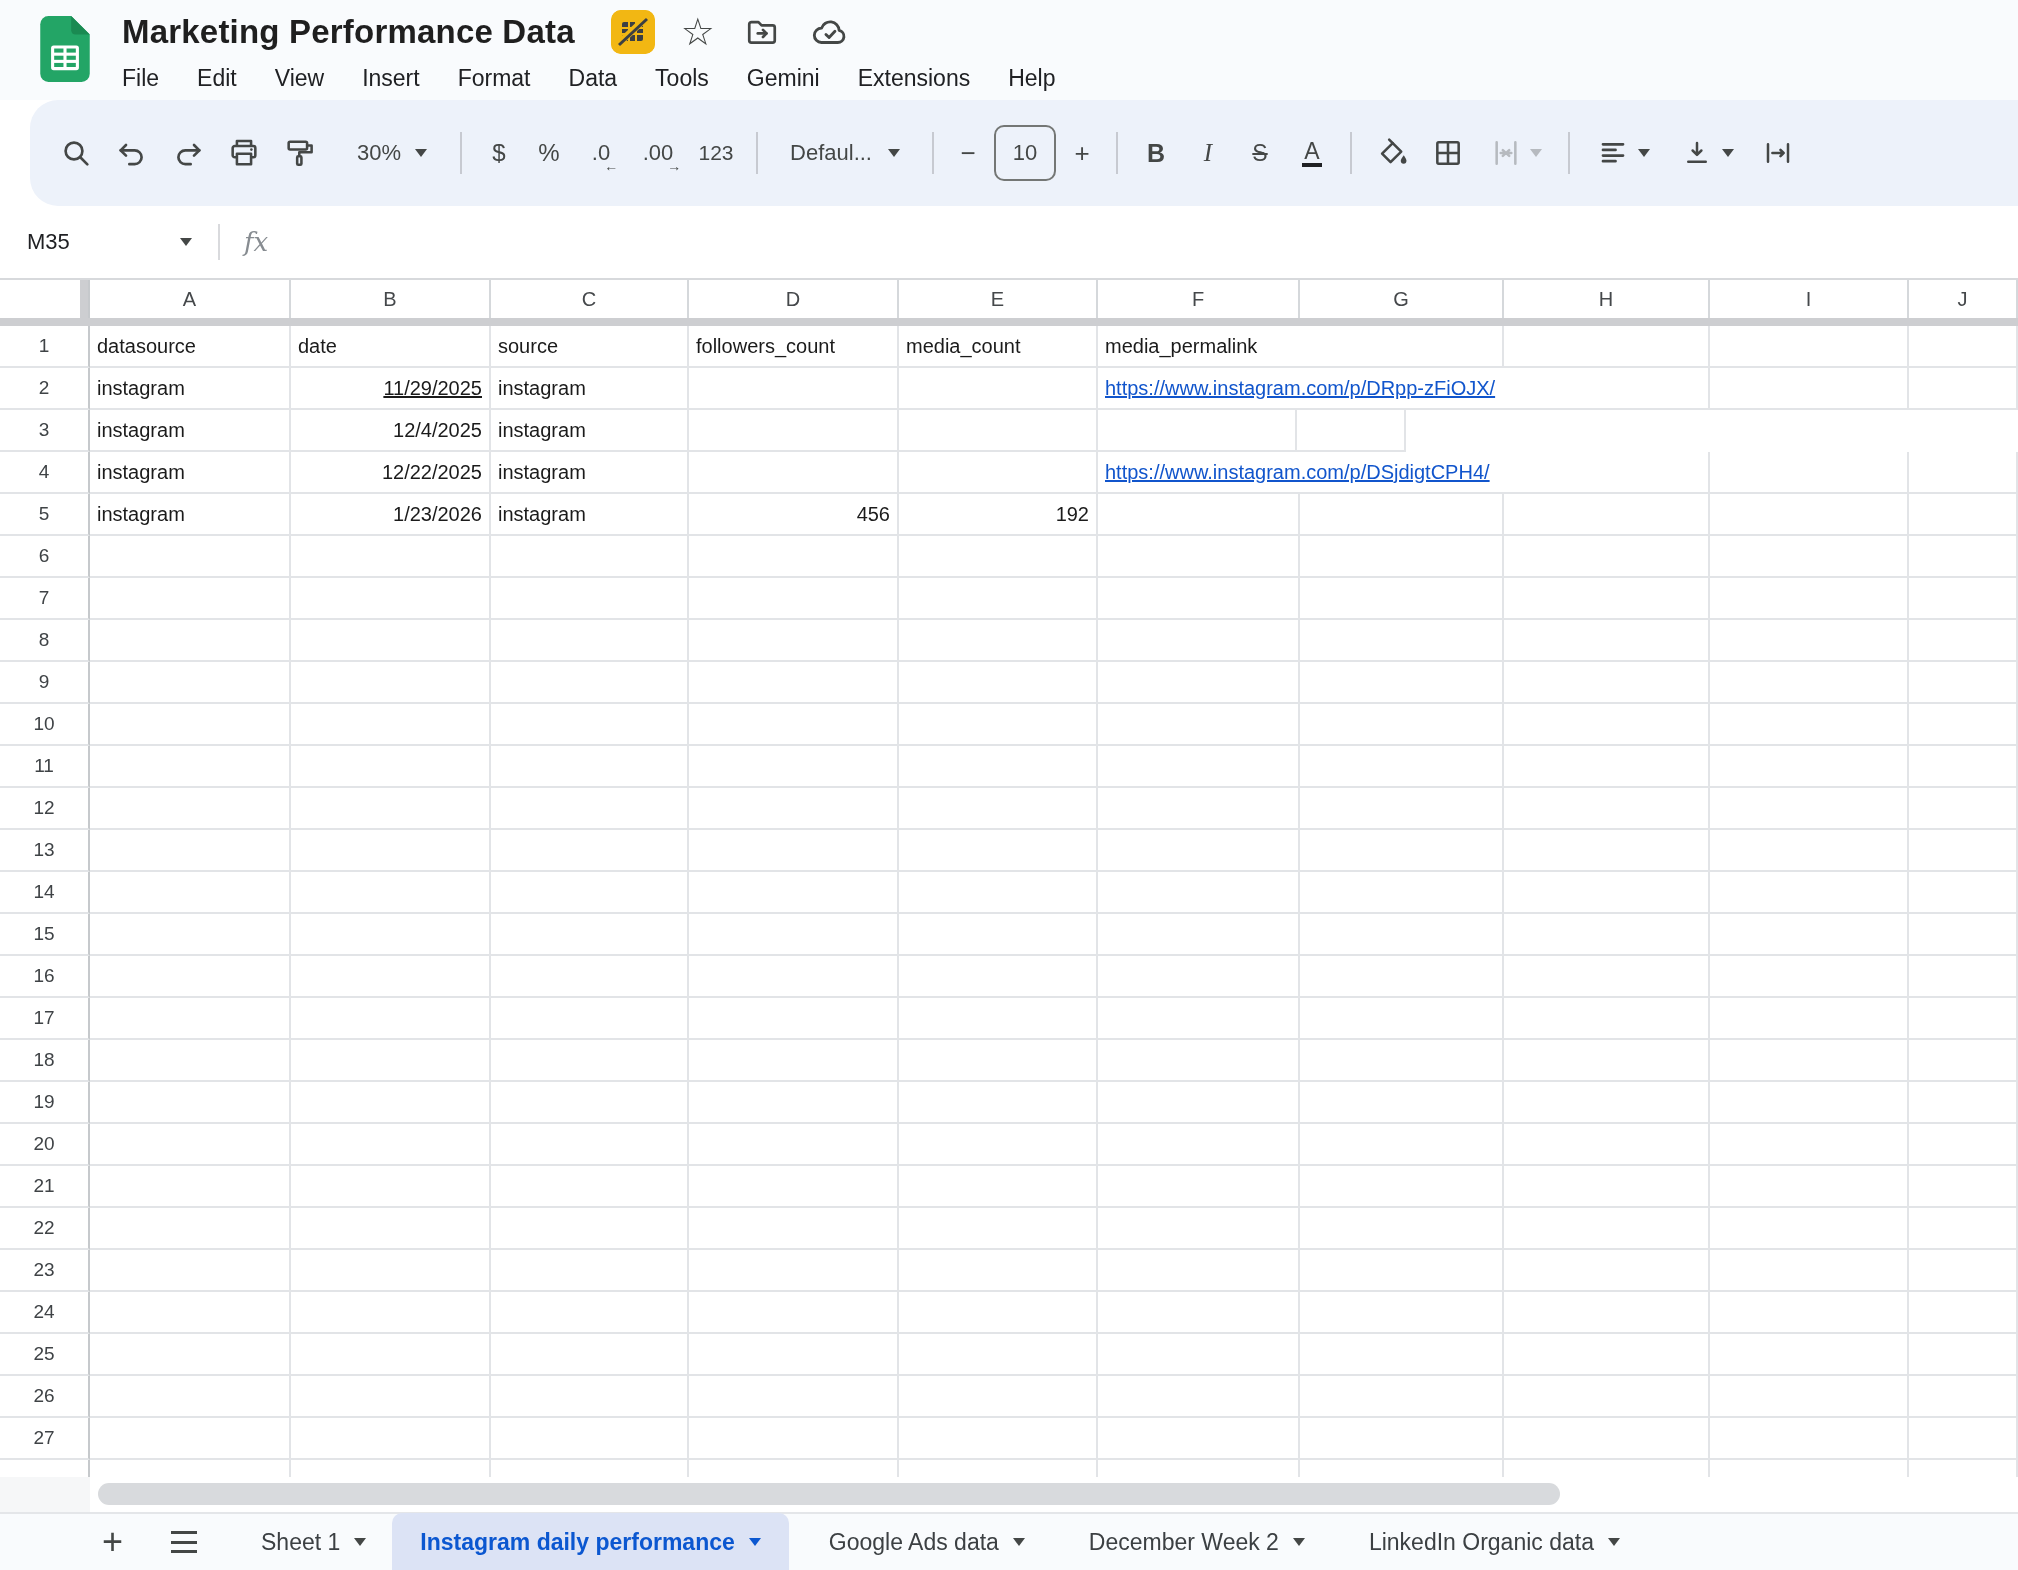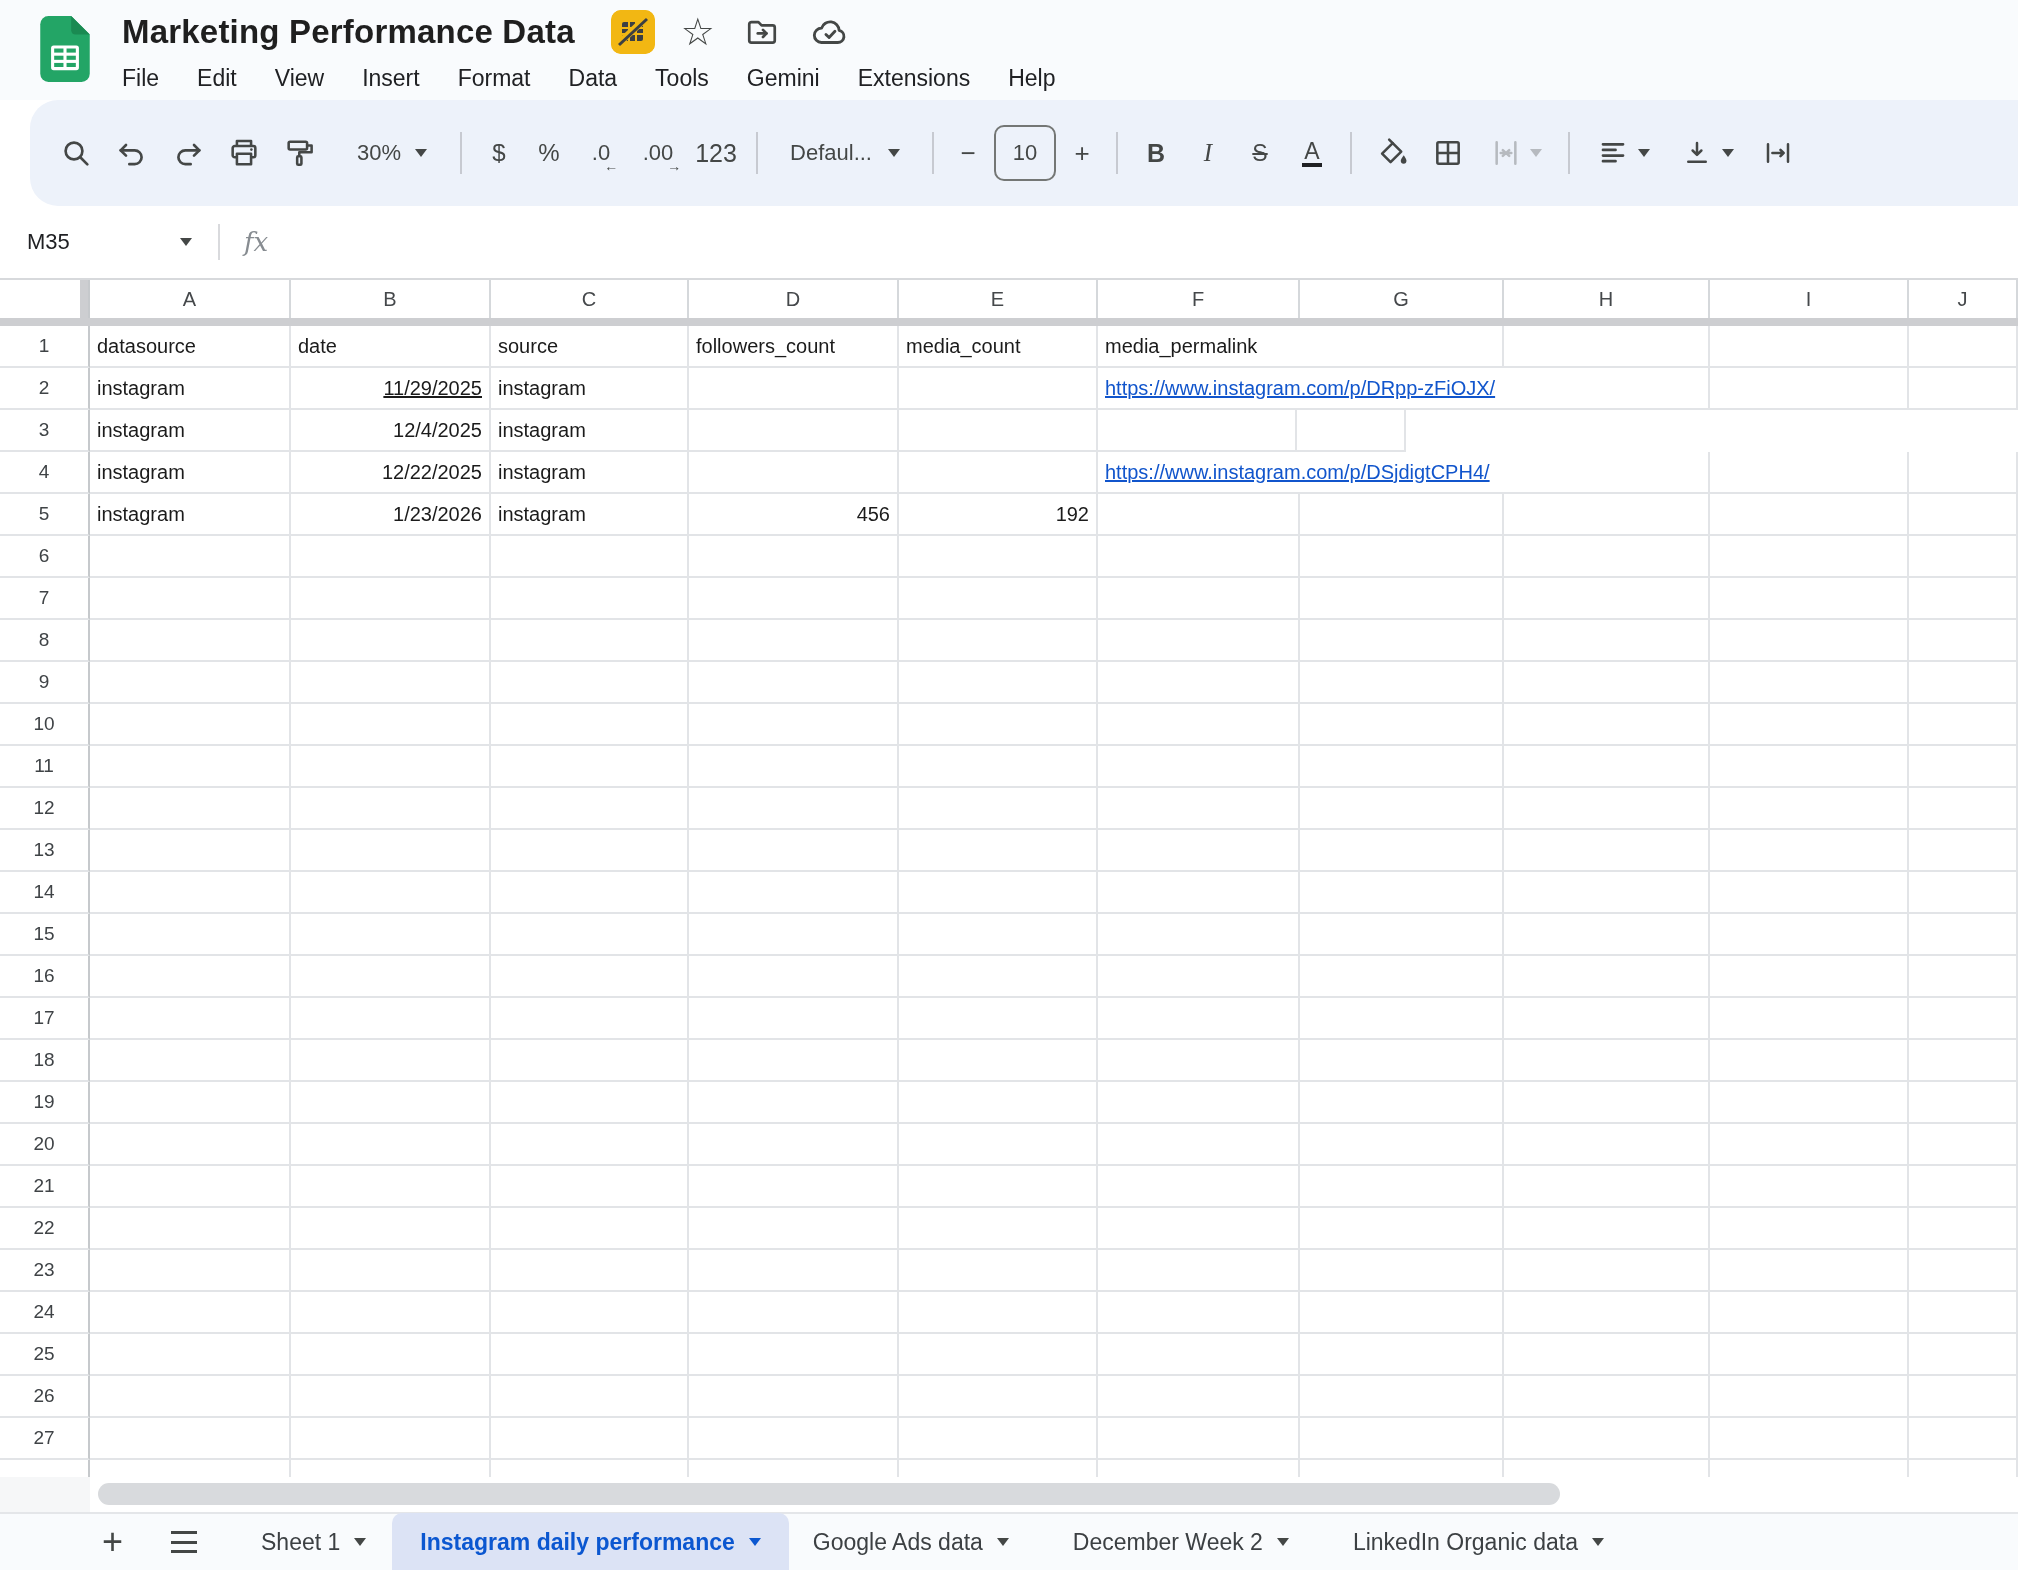--- a/index.html
+++ b/index.html
@@ -184,21 +184,21 @@
   <div class="tbtn" style="min-width:50px">
       <span class="ttext" style="font-size:24px">%</span>
     </div>
   <div class="tbtn" style="min-width:54px">
     <span class="dec"><span>.0</span><span class="mini">←</span></span>
   </div>
   <div class="tbtn" style="min-width:60px">
     <span class="dec"><span>.00</span><span class="mini">→</span></span>
   </div>
   <div class="tbtn" style="min-width:56px">
-      <span class="ttext" style="font-size:25px">123</span>
+      <span class="ttext" style="font-size:21px">123</span>
     </div>
   <div class="tdiv"></div>
   <div class="tbtn font-sel">
     <span class="ttext">Defaul...</span>
     <span class="caret small"></span>
   </div>
   <div class="tdiv"></div>
   <div class="tbtn" style="min-width:44px">
       <span class="ttext" style="font-size:26px">−</span>
     </div>
@@ -665,21 +665,21 @@
   <span class="plus-btn">+</span>
   <span class="hamburger"></span>
   <div class="sheet-tab plain">
     <span class="lbl">Sheet 1</span>
     <span class="caret small"></span>
   </div>
   <div class="sheet-tab active-chip">
     <span class="lbl">Instagram daily performance</span>
     <span class="caret small blue"></span>
   </div>
-  <div class="sheet-tab plain" style="margin-left:24px">
+  <div class="sheet-tab plain" style="margin-left:40px">
     <span class="lbl">Google Ads data</span>
     <span class="caret small"></span>
   </div>
   <div class="sheet-tab plain">
     <span class="lbl">December Week 2</span>
     <span class="caret small"></span>
   </div>
   <div class="sheet-tab plain">
     <span class="lbl">LinkedIn Organic data</span>
     <span class="caret small"></span>

